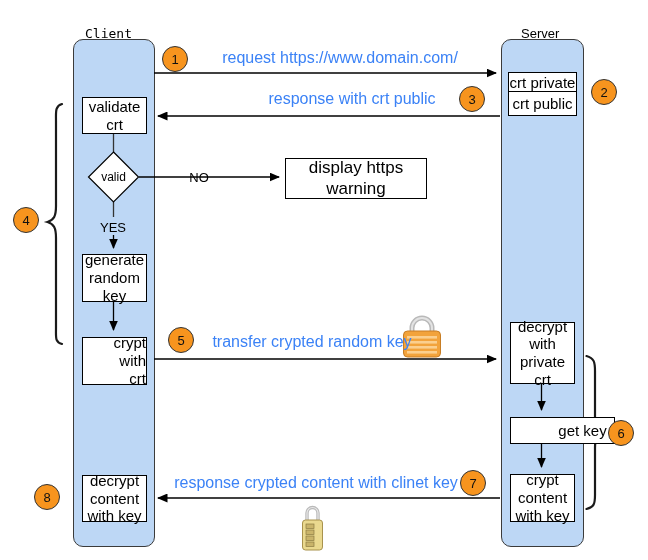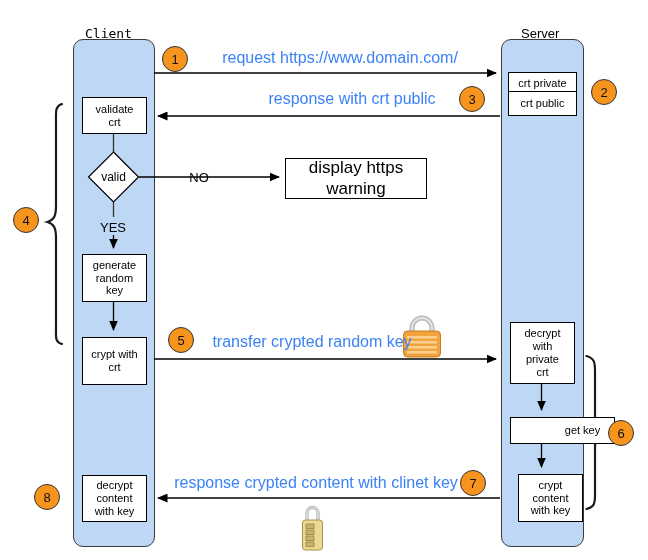--- a/index.html
+++ b/index.html
@@ -3,21 +3,21 @@
 <meta charset="utf-8">
 <style>
   html,body{margin:0;padding:0;background:#fff;}
   #canvas{position:relative;width:648px;height:560px;background:#fff;
           font-family:"Liberation Sans",sans-serif;overflow:hidden;}
   .lane{position:absolute;background:#BDD7F5;border:1.5px solid #3B3B3B;border-radius:10px;}
   .lane-title{position:absolute;font-size:13px;color:#000;margin-top:18px;}
   .mono{font-family:"DejaVu Sans Mono",monospace;}
   .node{position:absolute;background:#fff;border:1px solid #000;display:flex;
         align-items:center;justify-content:center;text-align:center;
-        font-size:11px;line-height:1.18;color:#000;white-space:pre-line;}
+        font-size:15px;line-height:1.18;color:#000;white-space:pre-line;}
   .msg{position:absolute;font-size:16px;color:#3b82f6;transform:translateX(-50%);white-space:nowrap;}
   .flowlabel{position:absolute;font-size:13px;color:#000;transform:translateX(-50%);white-space:nowrap;}
   .circle{position:absolute;width:26px;height:26px;border-radius:50%;
           background:#F7941E;border:1.5px solid #333;box-sizing:border-box;
           display:flex;align-items:center;justify-content:center;
           font-size:13px;color:#111;}
   .decision-label{position:absolute;font-size:12px;color:#000;text-align:center;}
   svg.layer{position:absolute;left:0;top:0;}
 </style>
 </head>
@@ -77,34 +77,34 @@
       <rect x="306" y="542" width="8" height="4.4" fill="#C9B46A" stroke="#8A7A40" stroke-width="0.7"></rect>
     </g>
   </svg>
 
   <div class="node" style="left:82px;top:97px;width:63px;height:35px;">validate
 crt</div>
   <div class="decision-label" style="left:88px;top:170px;width:51px;">valid</div>
   <div class="node" style="left:82px;top:254px;width:63px;height:46px;">generate
 random
 key</div>
-  <div class="node" style="left:82px;top:337px;width:63px;height:46px;">crypt with
+  <div class="node" style="left:82px;top:337px;width:63px;height:46px;text-align:right;">crypt with
 crt</div>
   <div class="node" style="left:82px;top:475px;width:63px;height:45px;">decrypt
 content
 with key</div>
 
   <div class="node" style="left:508px;top:72px;width:67px;height:20px;">crt private</div>
   <div class="node" style="left:508px;top:91px;width:67px;height:23px;">crt public</div>
   <div class="node" style="left:510px;top:322px;width:63px;height:60px;">decrypt
 with
 private
 crt</div>
   <div class="node" style="left:510px;top:417px;width:63px;height:25px;padding-left:40px;">get key</div>
-  <div class="node" style="left:510px;top:474px;width:63px;height:46px;margin-left:8px;">crypt
+  <div class="node" style="left:510px;top:474px;width:63px;height:46px;">crypt
 content
 with key</div>
 
   <div class="node" style="left:285px;top:158px;width:140px;height:39px;font-size:17px;">display https warning</div>
 
   <div class="msg" style="left:340px;top:49px;">request https://www.domain.com/</div>
   <div class="msg" style="left:352px;top:90px;">response with crt public</div>
   <div class="msg" style="left:312px;top:333px;">transfer crypted random key</div>
   <div class="msg" style="left:316px;top:474px;">response crypted content with clinet key</div>
 

